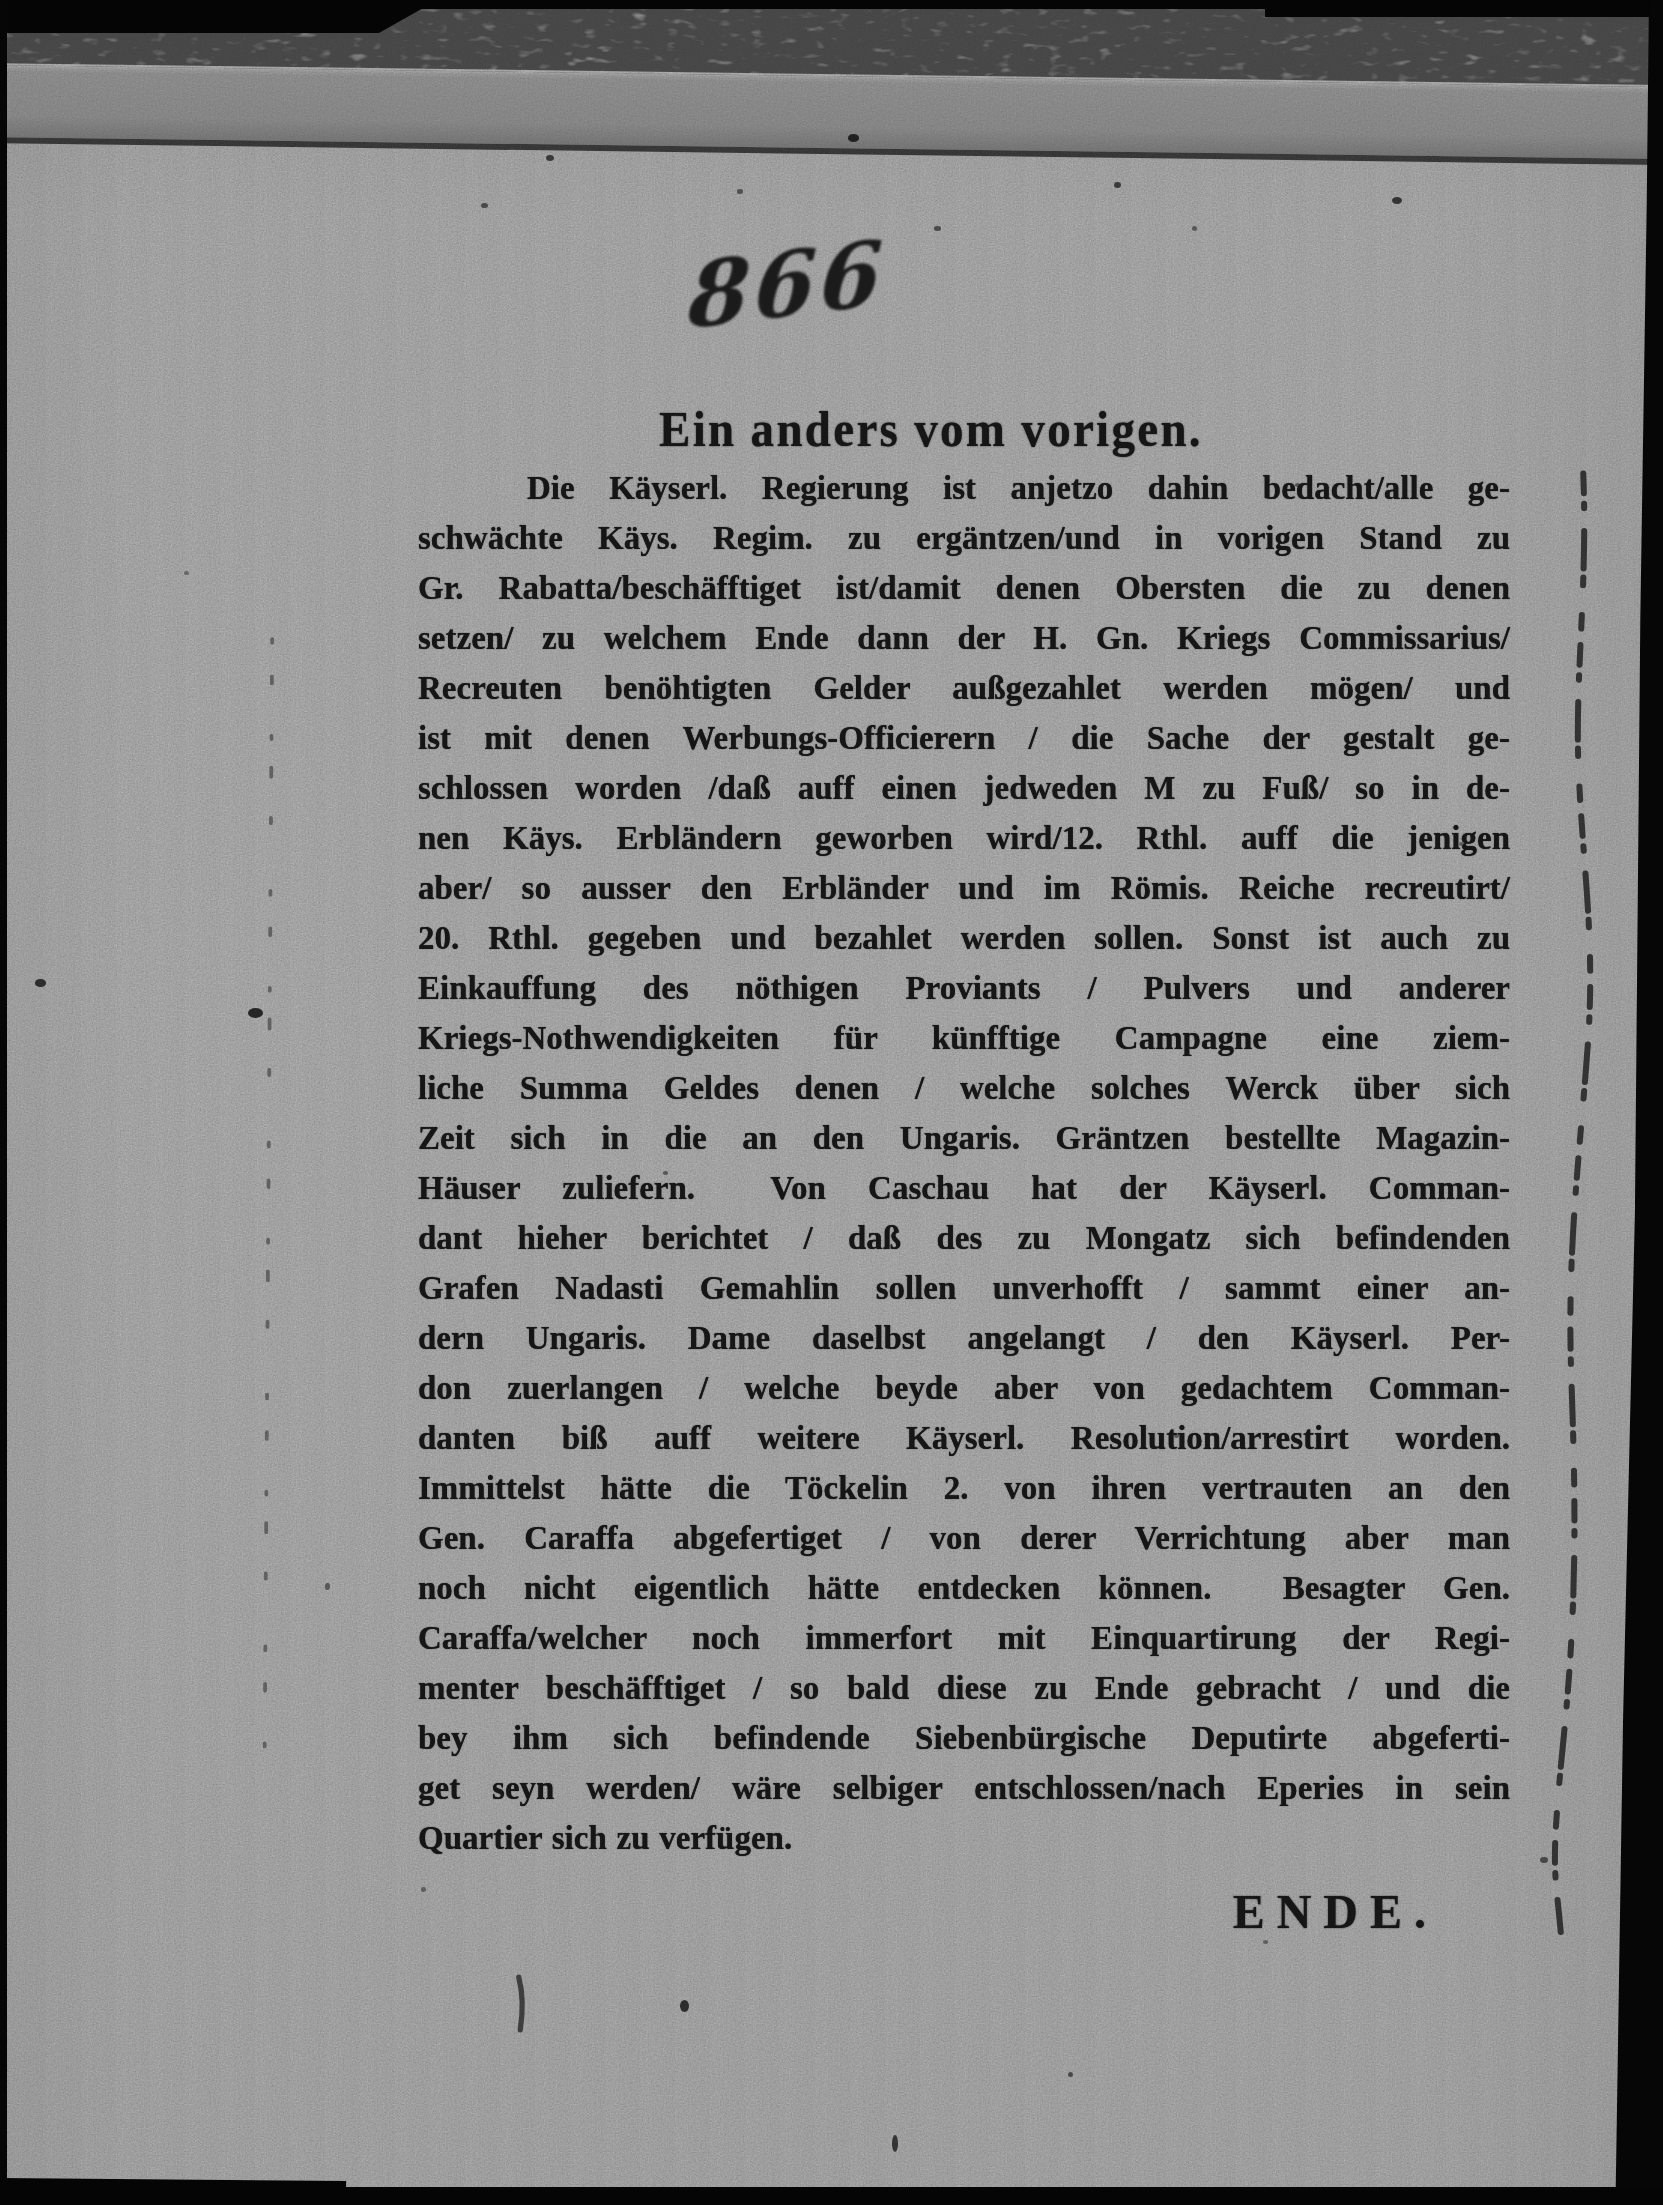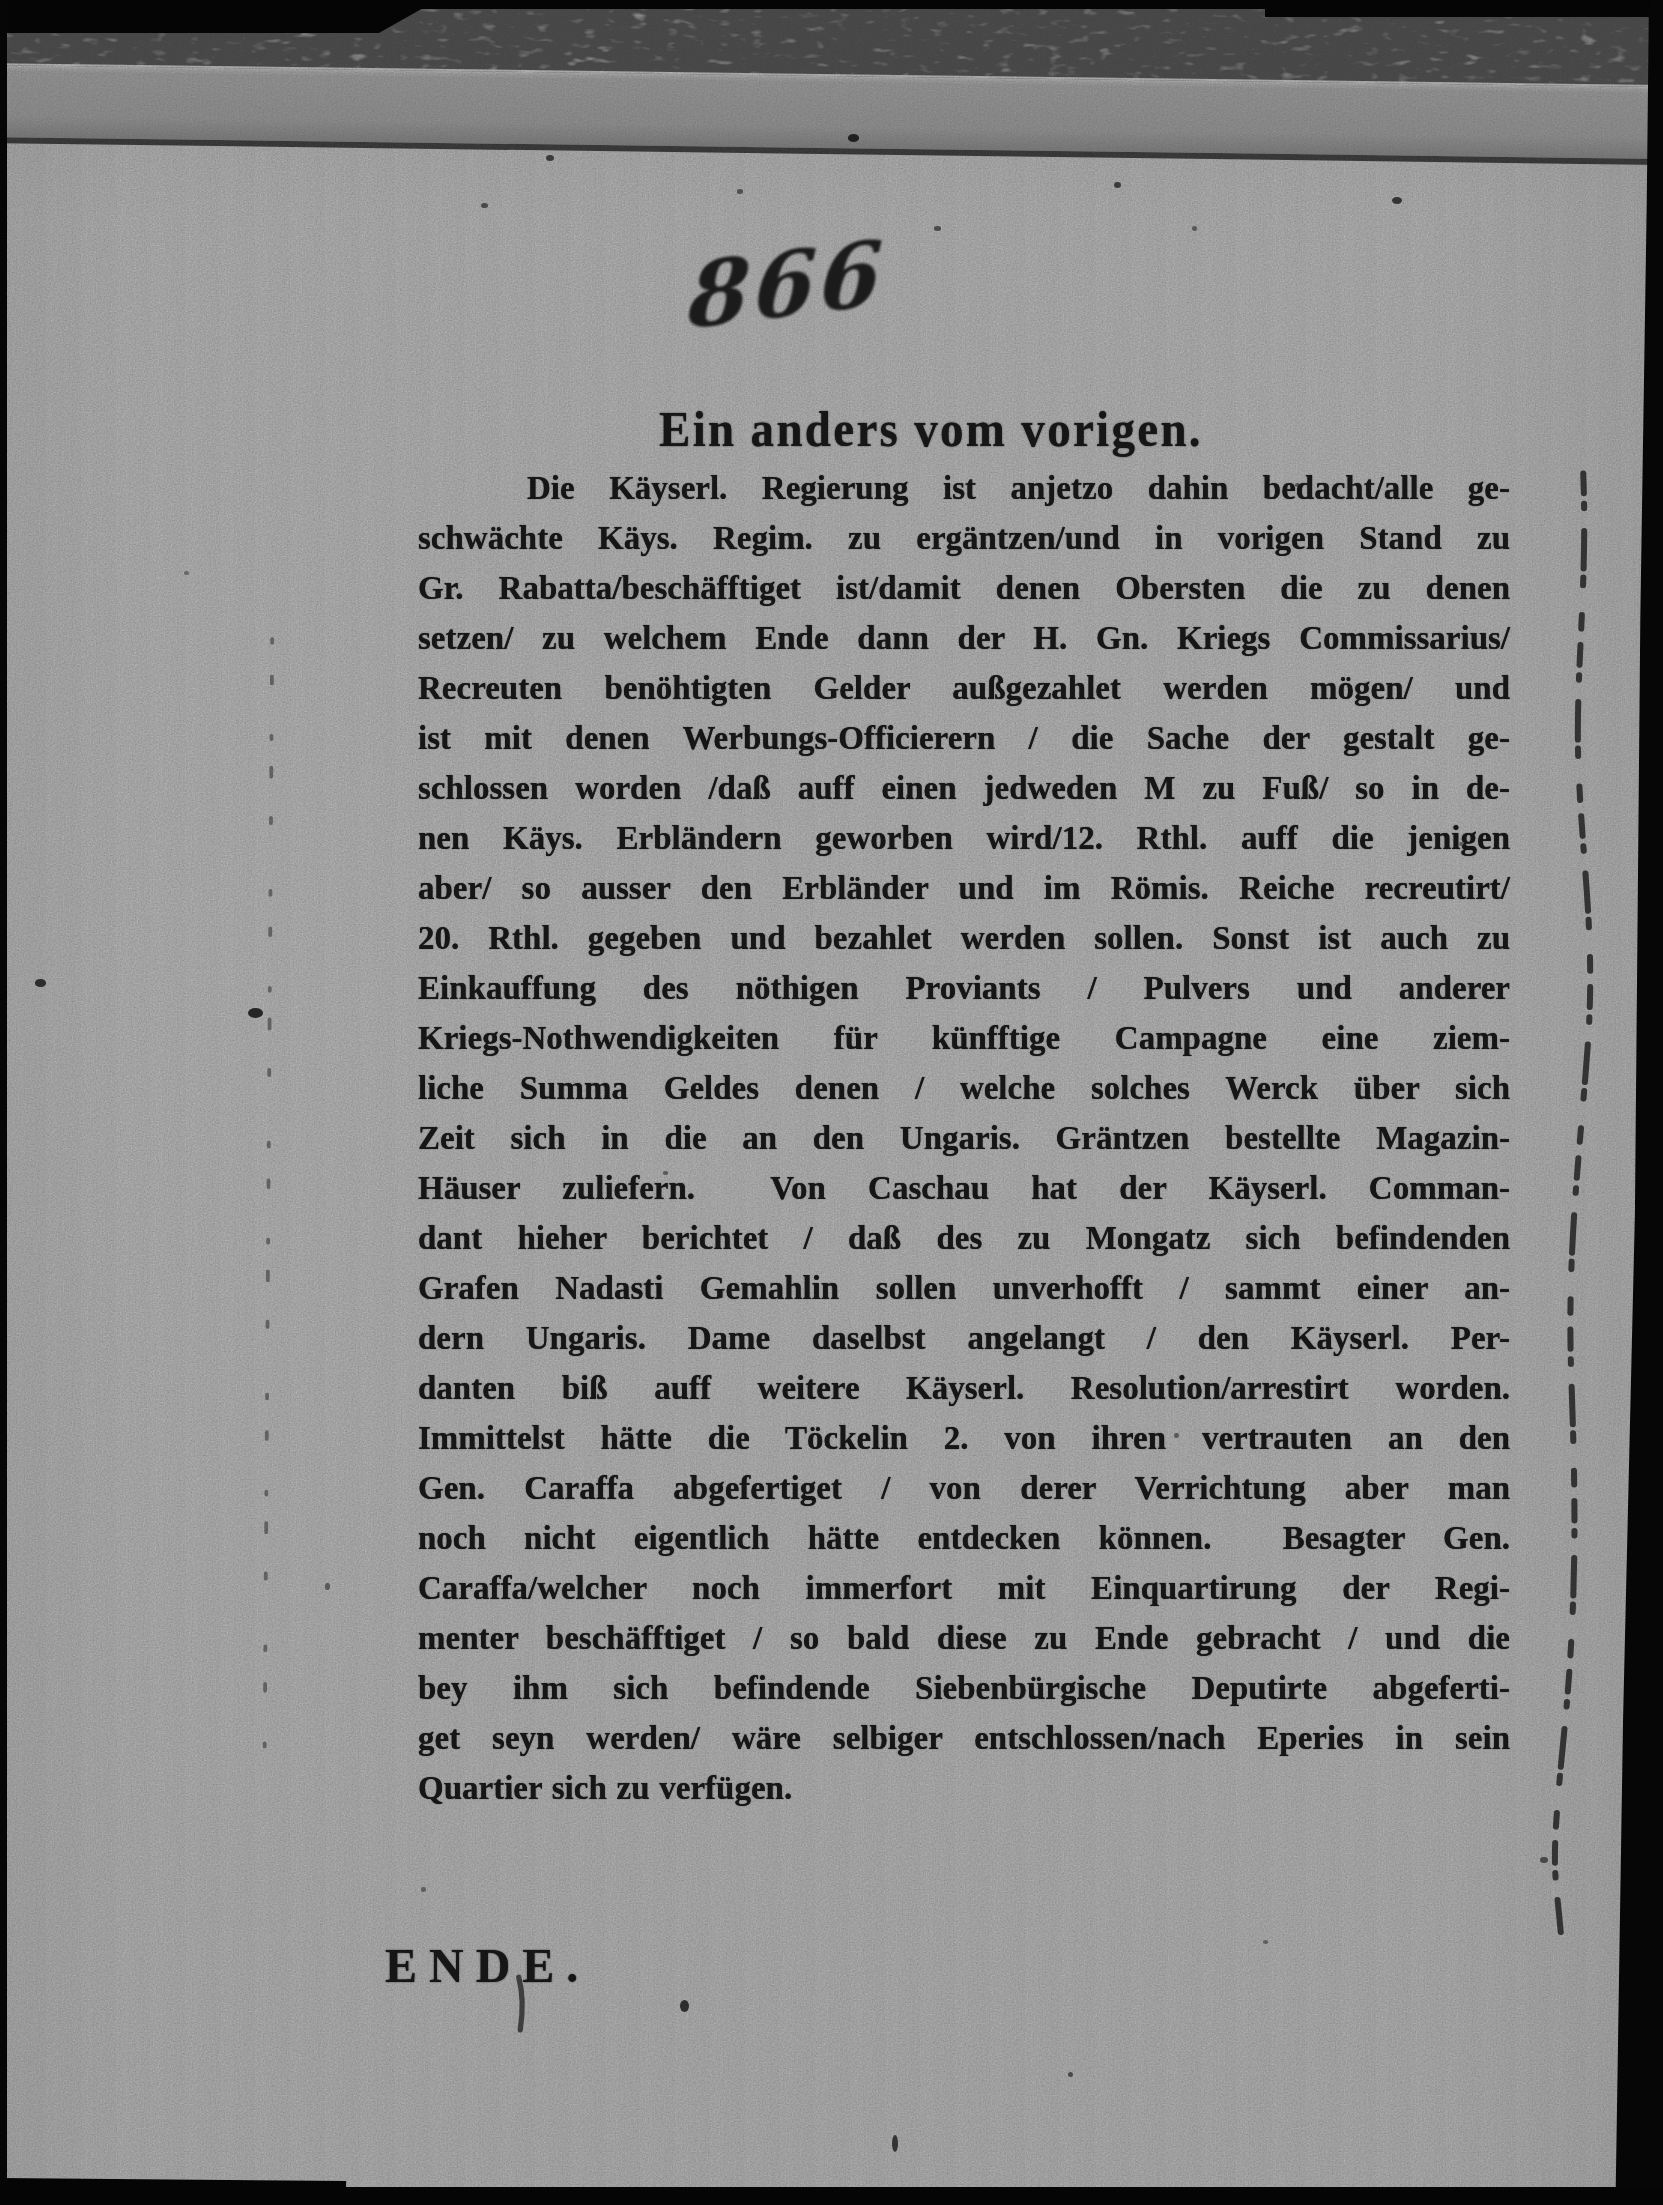--- a/index.html
+++ b/index.html
@@ -64,22 +64,22 @@
     position:absolute; left:385px; top:463px; width:1092px;
     font-size:33px; font-weight:bold; line-height:50px;
     filter:blur(0.3px); text-shadow:0 0 1px rgba(12,12,12,.9);
     word-spacing:1.5px;
     margin-left:33px;
   }
   .bline { text-align:justify; text-align-last:justify; white-space:nowrap; height:50px; overflow:visible; }
   .bline.first { text-indent:109px; }
   .bline.last { text-align-last:left; }
   .endmark {
-    position:absolute; left:385px; top:1938px; width:1053px;
-    text-align:left; font-size:48px; font-weight:bold; letter-spacing:12px;
+    position:absolute; left:385px; top:1884px; width:1053px;
+    text-align:right; font-size:48px; font-weight:bold; letter-spacing:12px;
     filter:blur(0.5px); text-shadow:0 0 1.5px rgba(10,10,10,.85);
   }
 </style>
 </head>
 <body>
 
 <div class="stage">
 
   <div class="paper"></div>
   <div class="streaks"></div>
@@ -155,20 +155,21 @@
         <div class="bline">aber/ so ausser den Erbländer und im Römis. Reiche recreutirt/</div>
         <div class="bline">20. Rthl. gegeben und bezahlet werden sollen. Sonst ist auch zu</div>
         <div class="bline">Einkauffung des nöthigen Proviants / Pulvers und anderer</div>
         <div class="bline">Kriegs-Nothwendigkeiten für künfftige Campagne eine ziem-</div>
         <div class="bline">liche Summa Geldes denen / welche solches Werck über sich</div>
         <div class="bline">Zeit sich in die an den Ungaris. Gräntzen bestellte Magazin-</div>
         <div class="bline">Häuser zuliefern.  Von Caschau hat der Käyserl. Comman-</div>
         <div class="bline">dant hieher berichtet / daß des zu Mongatz sich befindenden</div>
         <div class="bline">Grafen Nadasti Gemahlin sollen unverhofft / sammt einer an-</div>
         <div class="bline">dern Ungaris. Dame daselbst angelangt / den Käyserl. Per-</div>
+        <div class="bline">don zuerlangen / welche beyde aber von gedachtem Comman-</div>
         <div class="bline">danten biß auff weitere Käyserl. Resolution/arrestirt worden.</div>
         <div class="bline">Immittelst hätte die Töckelin 2. von ihren vertrauten an den</div>
         <div class="bline">Gen. Caraffa abgefertiget / von derer Verrichtung aber man</div>
         <div class="bline">noch nicht eigentlich hätte entdecken können.  Besagter Gen.</div>
         <div class="bline">Caraffa/welcher noch immerfort mit Einquartirung der Regi-</div>
         <div class="bline">menter beschäfftiget / so bald diese zu Ende gebracht / und die</div>
         <div class="bline">bey ihm sich befindende Siebenbürgische Deputirte abgeferti-</div>
         <div class="bline">get seyn werden/ wäre selbiger entschlossen/nach Eperies in sein</div>
         <div class="bline last">Quartier sich zu verfügen.</div>
       </div>

